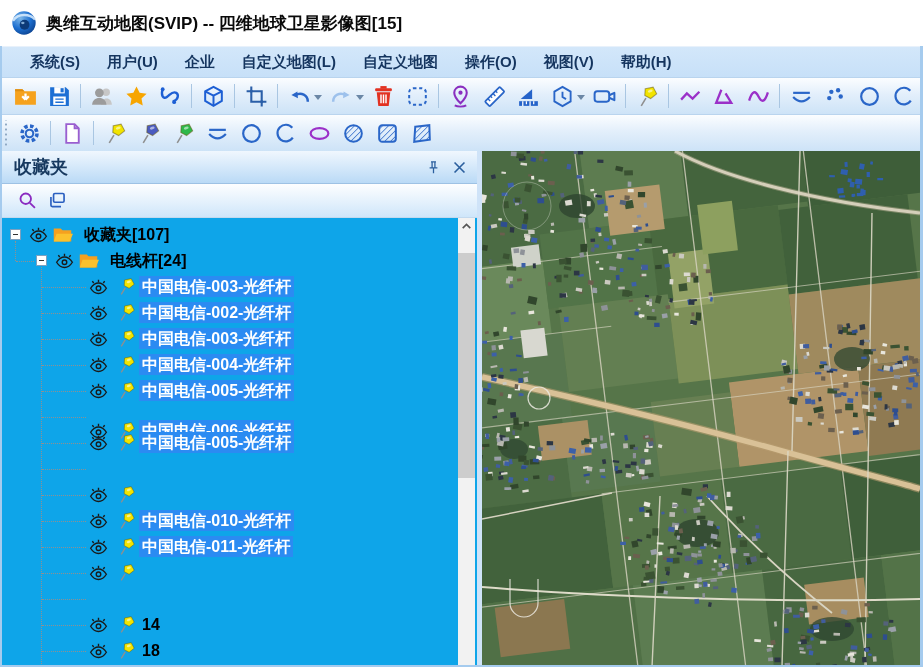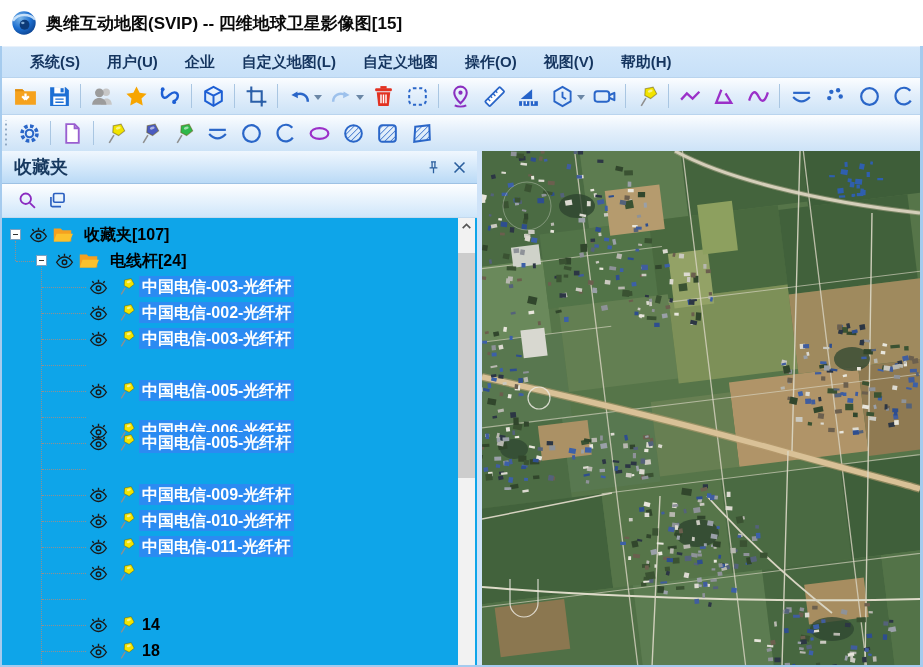--- a/index.html
+++ b/index.html
@@ -424,20 +424,29 @@
         <div class="trow" style="top:108px">
           <svg class="ic" style="left:86px">
             <use href="#sym-eye"></use>
           </svg>
           <svg class="ic" style="left:114px;color:#f2e400">
             <use href="#sym-pin"></use>
           </svg>
           <span class="tlabel sel" style="left:137px">中国电信-003-光纤杆</span>
         </div>
         <div class="guide-h" style="left:40px;top:147px;width:44px"></div>
+        <div class="trow" style="top:134px">
+          <svg class="ic" style="left:86px">
+            <use href="#sym-eye"></use>
+          </svg>
+          <svg class="ic" style="left:114px;color:#f2e400">
+            <use href="#sym-pin"></use>
+          </svg>
+          <span class="tlabel sel" style="left:137px">中国电信-004-光纤杆</span>
+        </div>
         <div class="guide-h" style="left:40px;top:173px;width:44px"></div>
         <div class="trow" style="top:160px">
           <svg class="ic" style="left:86px">
             <use href="#sym-eye"></use>
           </svg>
           <svg class="ic" style="left:114px;color:#f2e400">
             <use href="#sym-pin"></use>
           </svg>
           <span class="tlabel sel" style="left:137px">中国电信-005-光纤杆</span>
         </div>
@@ -463,21 +472,20 @@
         </div>
         <div class="guide-h" style="left:40px;top:251px;width:44px"></div>
         <div class="guide-h" style="left:40px;top:277px;width:44px"></div>
         <div class="trow" style="top:264px">
           <svg class="ic" style="left:86px">
             <use href="#sym-eye"></use>
           </svg>
           <svg class="ic" style="left:114px;color:#f2e400">
             <use href="#sym-pin"></use>
           </svg>
-          <span class="tlabel sel" style="left:137px">中国电信-009-光纤杆</span>
         </div>
         <div class="guide-h" style="left:40px;top:303px;width:44px"></div>
         <div class="trow" style="top:290px">
           <svg class="ic" style="left:86px">
             <use href="#sym-eye"></use>
           </svg>
           <svg class="ic" style="left:114px;color:#f2e400">
             <use href="#sym-pin"></use>
           </svg>
           <span class="tlabel sel" style="left:137px">中国电信-010-光纤杆</span>

